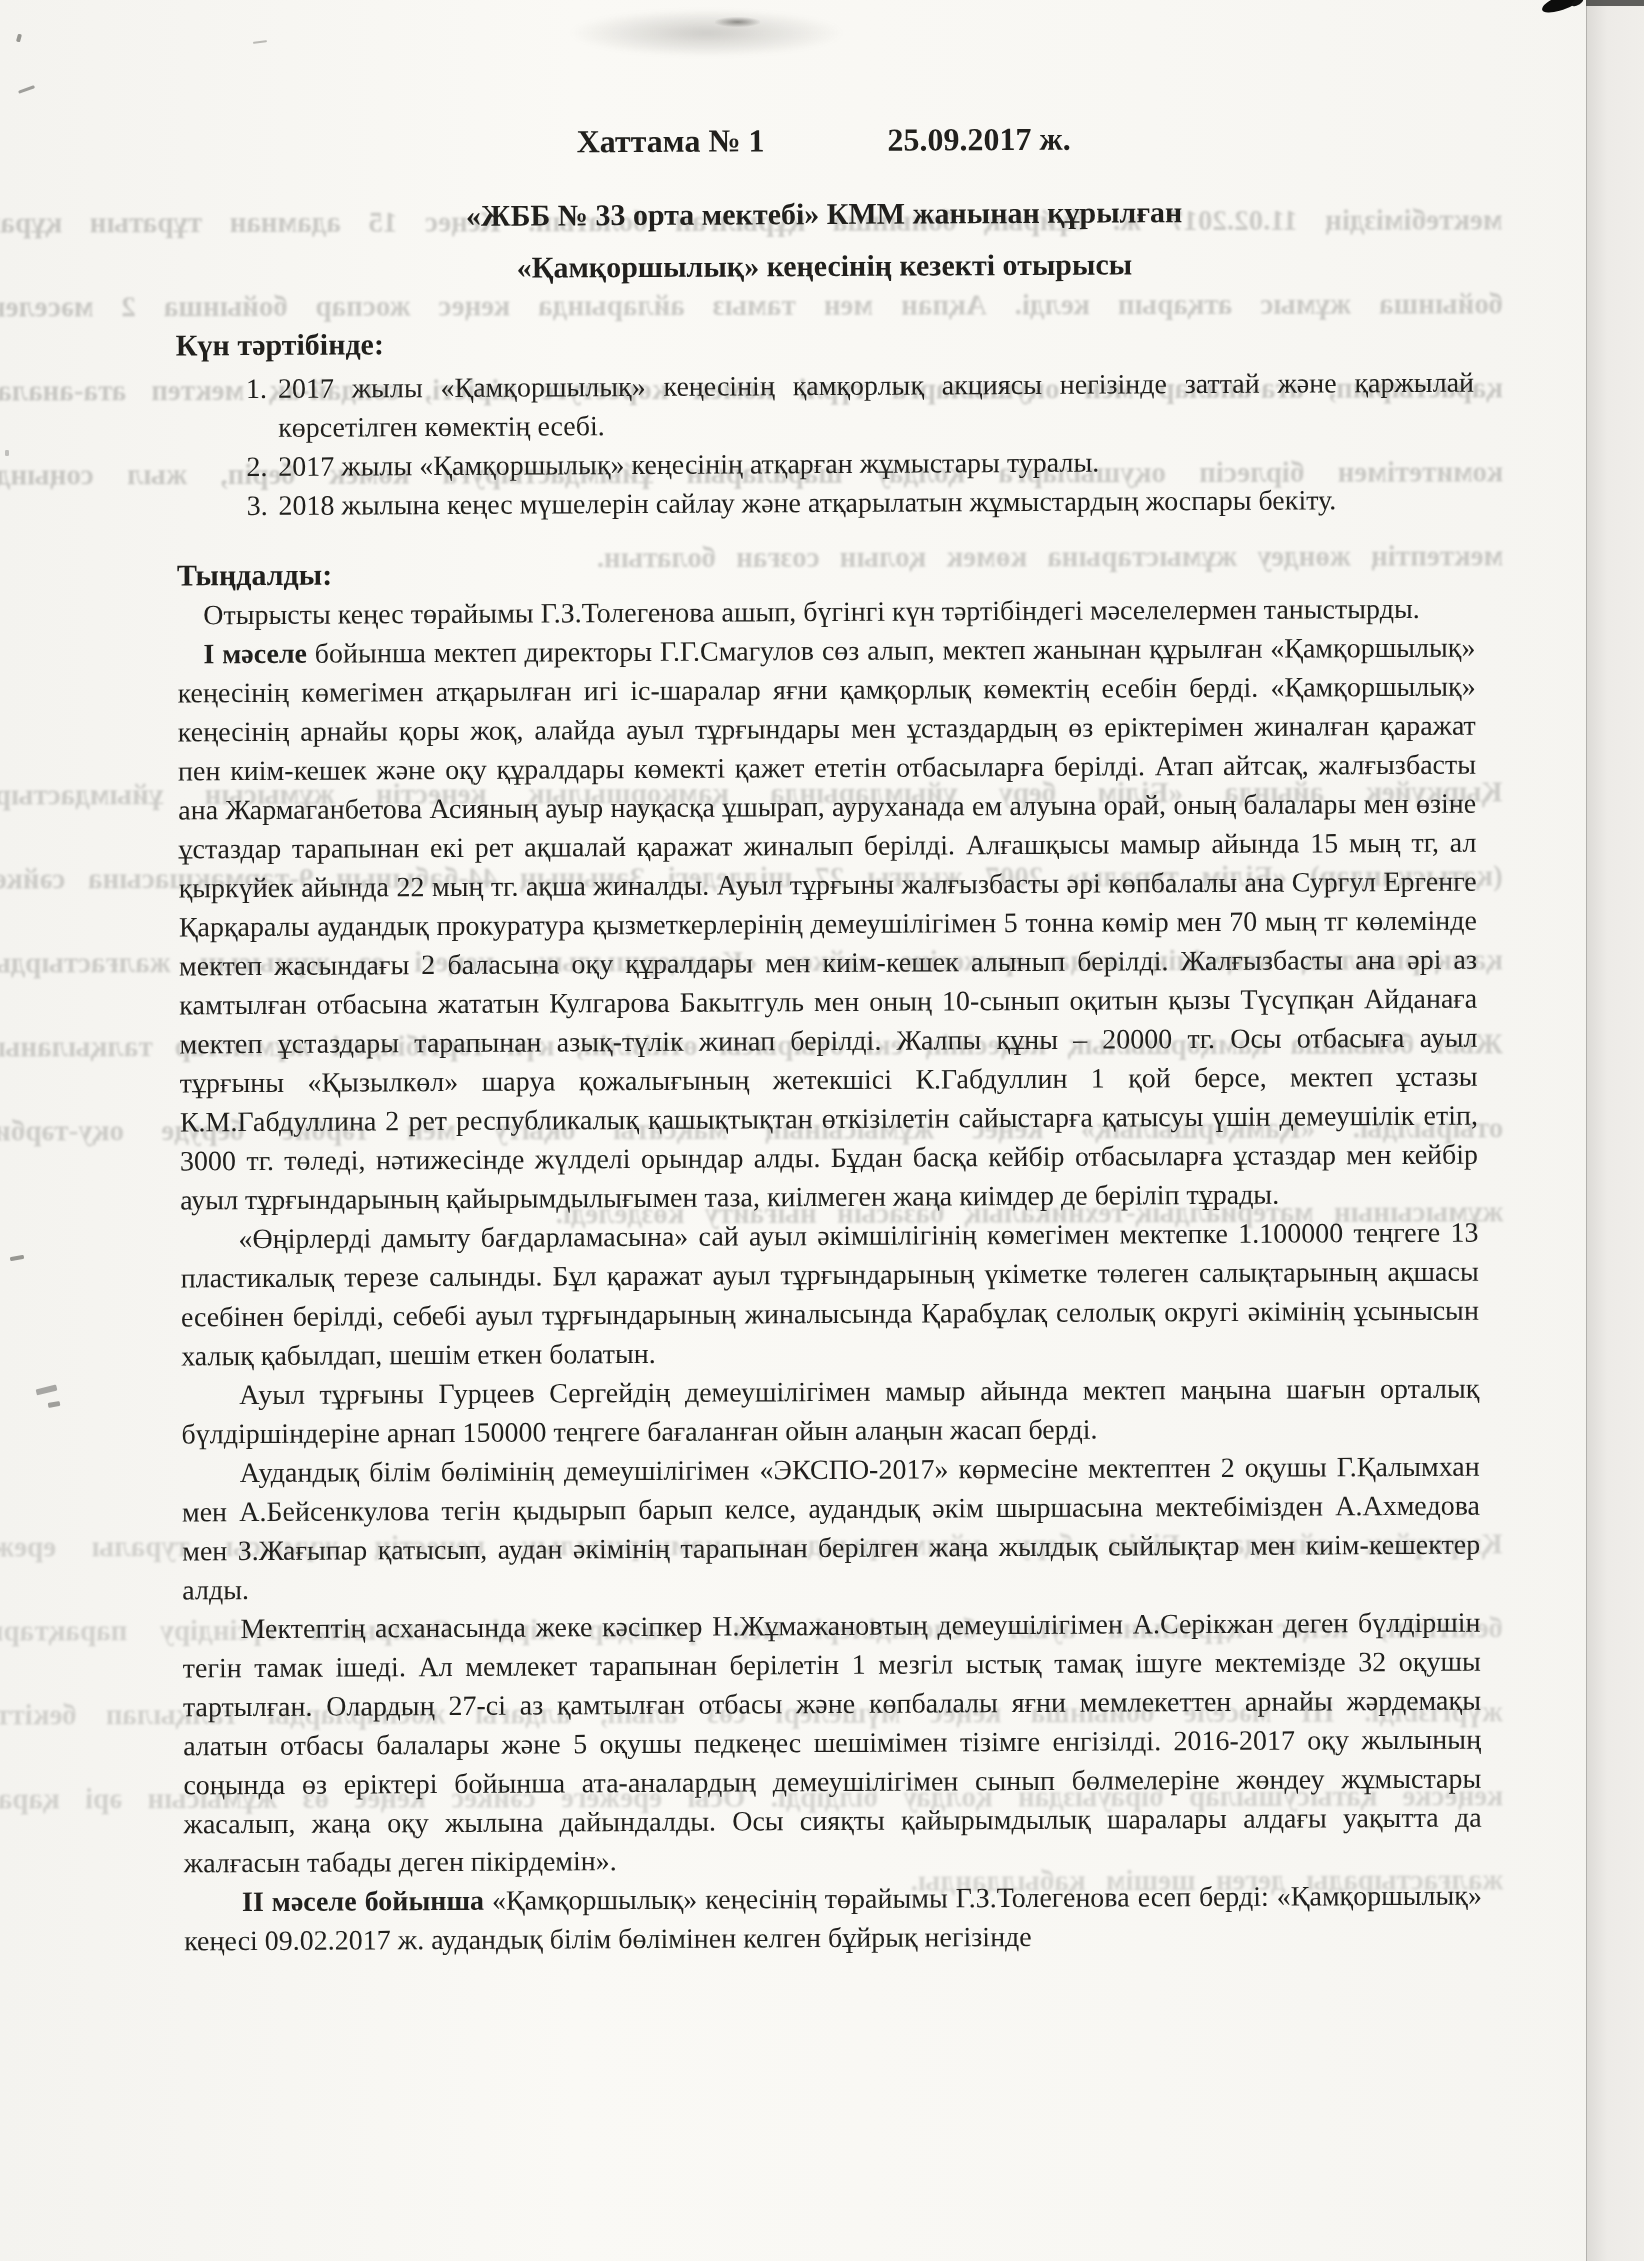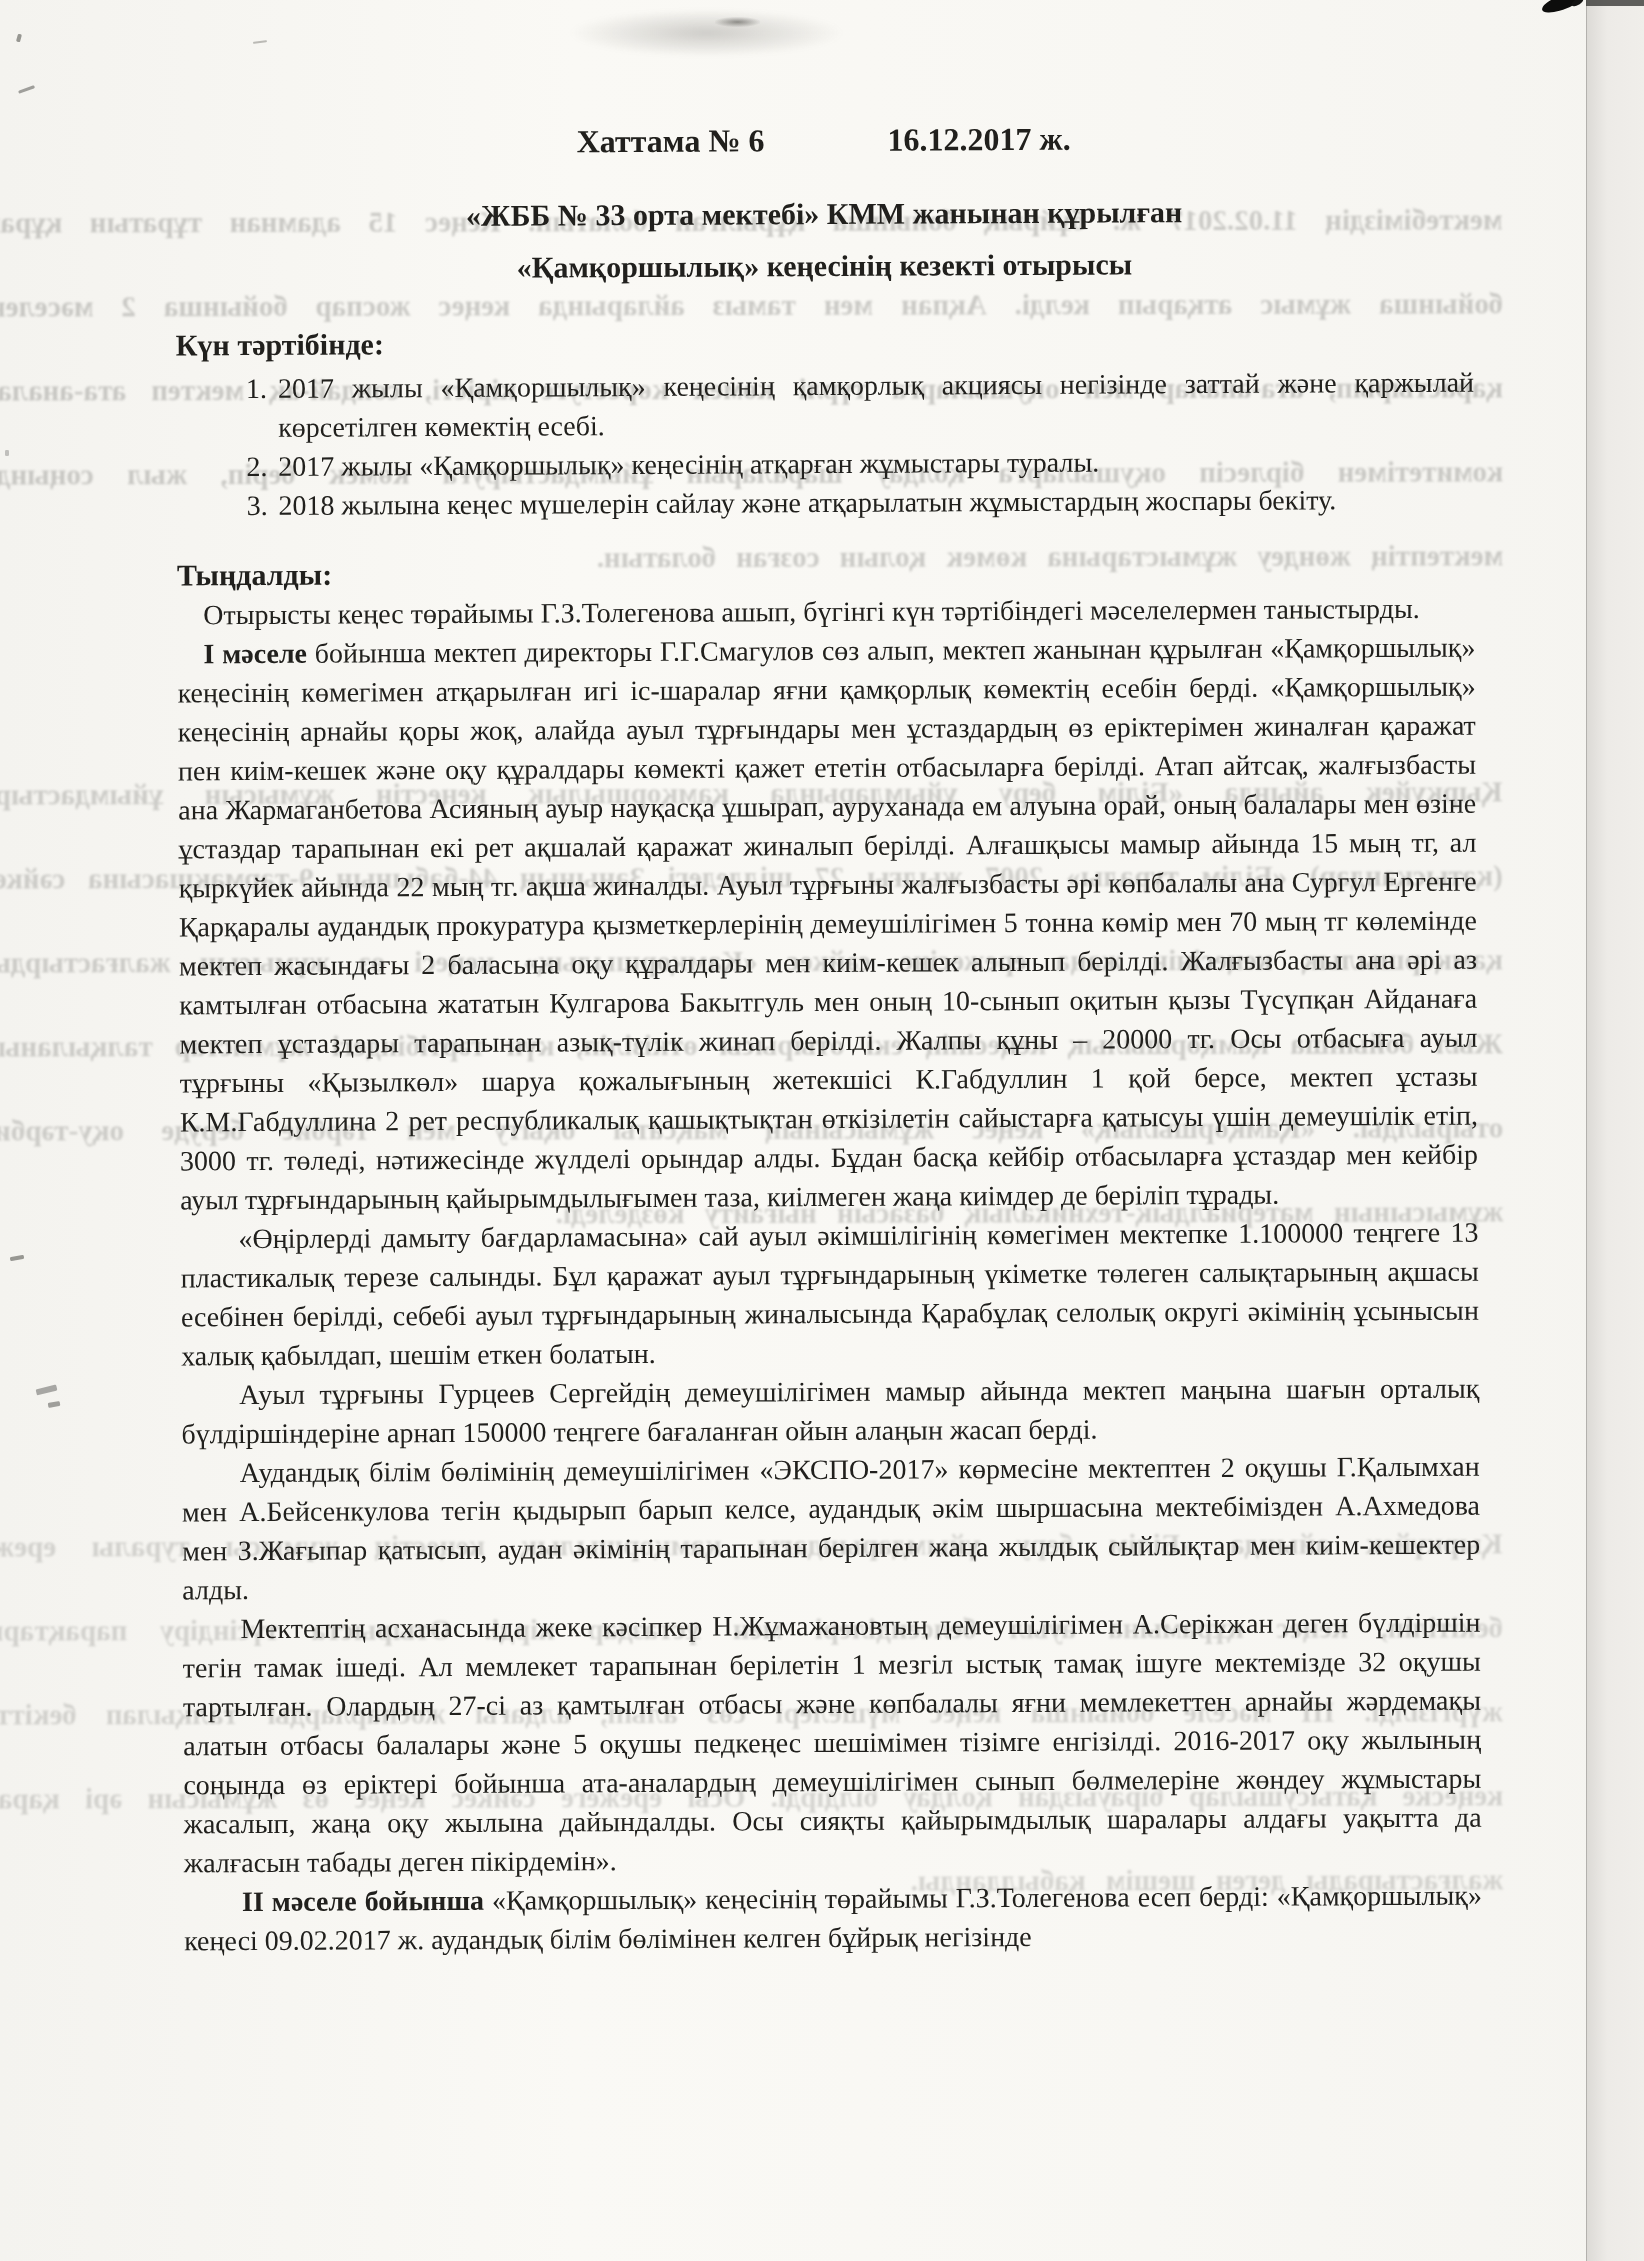--- a/index.html
+++ b/index.html
@@ -123,22 +123,22 @@
 <div class="speck s6"></div>
 <div class="speck s7"></div>
 
 <div class="bleed b1">мектебіміздің 11.02.2017 ж. бұйрық бойынша құрылған болатын. Кеңес 15 адамнан тұратын құрам бойынша жұмыс атқарып келді. Ақпан мен тамыз айларында кеңес жоспар бойынша 2 мәселені қарастырып, ата-аналар мен оқушыларға түрлі көмек көрсетуге кірісті, сондай-ақ мектеп ата-аналар комитетімен бірлесіп оқушыларға қолдау шараларын ұйымдастыруға көмек беріп, жыл соңында мектептің жөндеу жұмыстарына көмек қолын созған болатын.</div>
 <div class="bleed b2">Қыркүйек айында «Білім беру ұйымдарында қамқоршылық кеңестің жұмысын ұйымдастыру (қатысқандар) «Білім туралы» 2007 жылғы 27 шілдедегі Заңының 44-бабының 9-тармақшасына сәйкес қамқоршылық кеңесінің жаңа ережесіне сәйкес «Қамқоршылық» кеңесі өз жұмысын жалғастырды. Жыл бойынша қамқоршылық кеңесінің екі отырысы өткізіліп, күн тәртібіндегі жұмыстар талқыланып отырылды. «Қамқоршылық» кеңес жұмысының мақсаты оқыту мен тәрбие беруде оқу-тәрбие жұмысының материалдық-техникалық базасын нығайту көзделеді.</div>
 <div class="bleed b3">Қыркүйек айында «Білім беру ұйымдарындағы қамқоршылық кеңестің жұмысы туралы ереже бекітіліп, кеңес құрамына ауыл белсенділері мен ұстаздар кірді. Отырыста түсіндіру парақтары жүргізілді. III мәселе бойынша кеңес мүшелері сөз алып, алдағы жоспарларды талқылап бекітті, кеңеске қатысушылар бірауыздан қолдау білдірді. Осы ережеге сәйкес кеңес өз жұмысын әрі қарай жалғастырады деген шешім қабылданды.</div>
 
 <div class="doc">
 
   <div class="title-row">
-    <span>Хаттама № 6</span>
-    <span>16.12.2017 ж.</span>
+    <span>Хаттама № 1</span>
+    <span>25.09.2017 ж.</span>
   </div>
 
   <div class="doc-headings">
     <div class="doc-heading">«ЖББ № 33 орта мектебі» КММ жанынан  құрылған</div>
     <div class="doc-heading">«Қамқоршылық» кеңесінің  кезекті отырысы</div>
   </div>
 
   <div class="section-heading">Күн тәртібінде:</div>
 
   <ol class="agenda">

